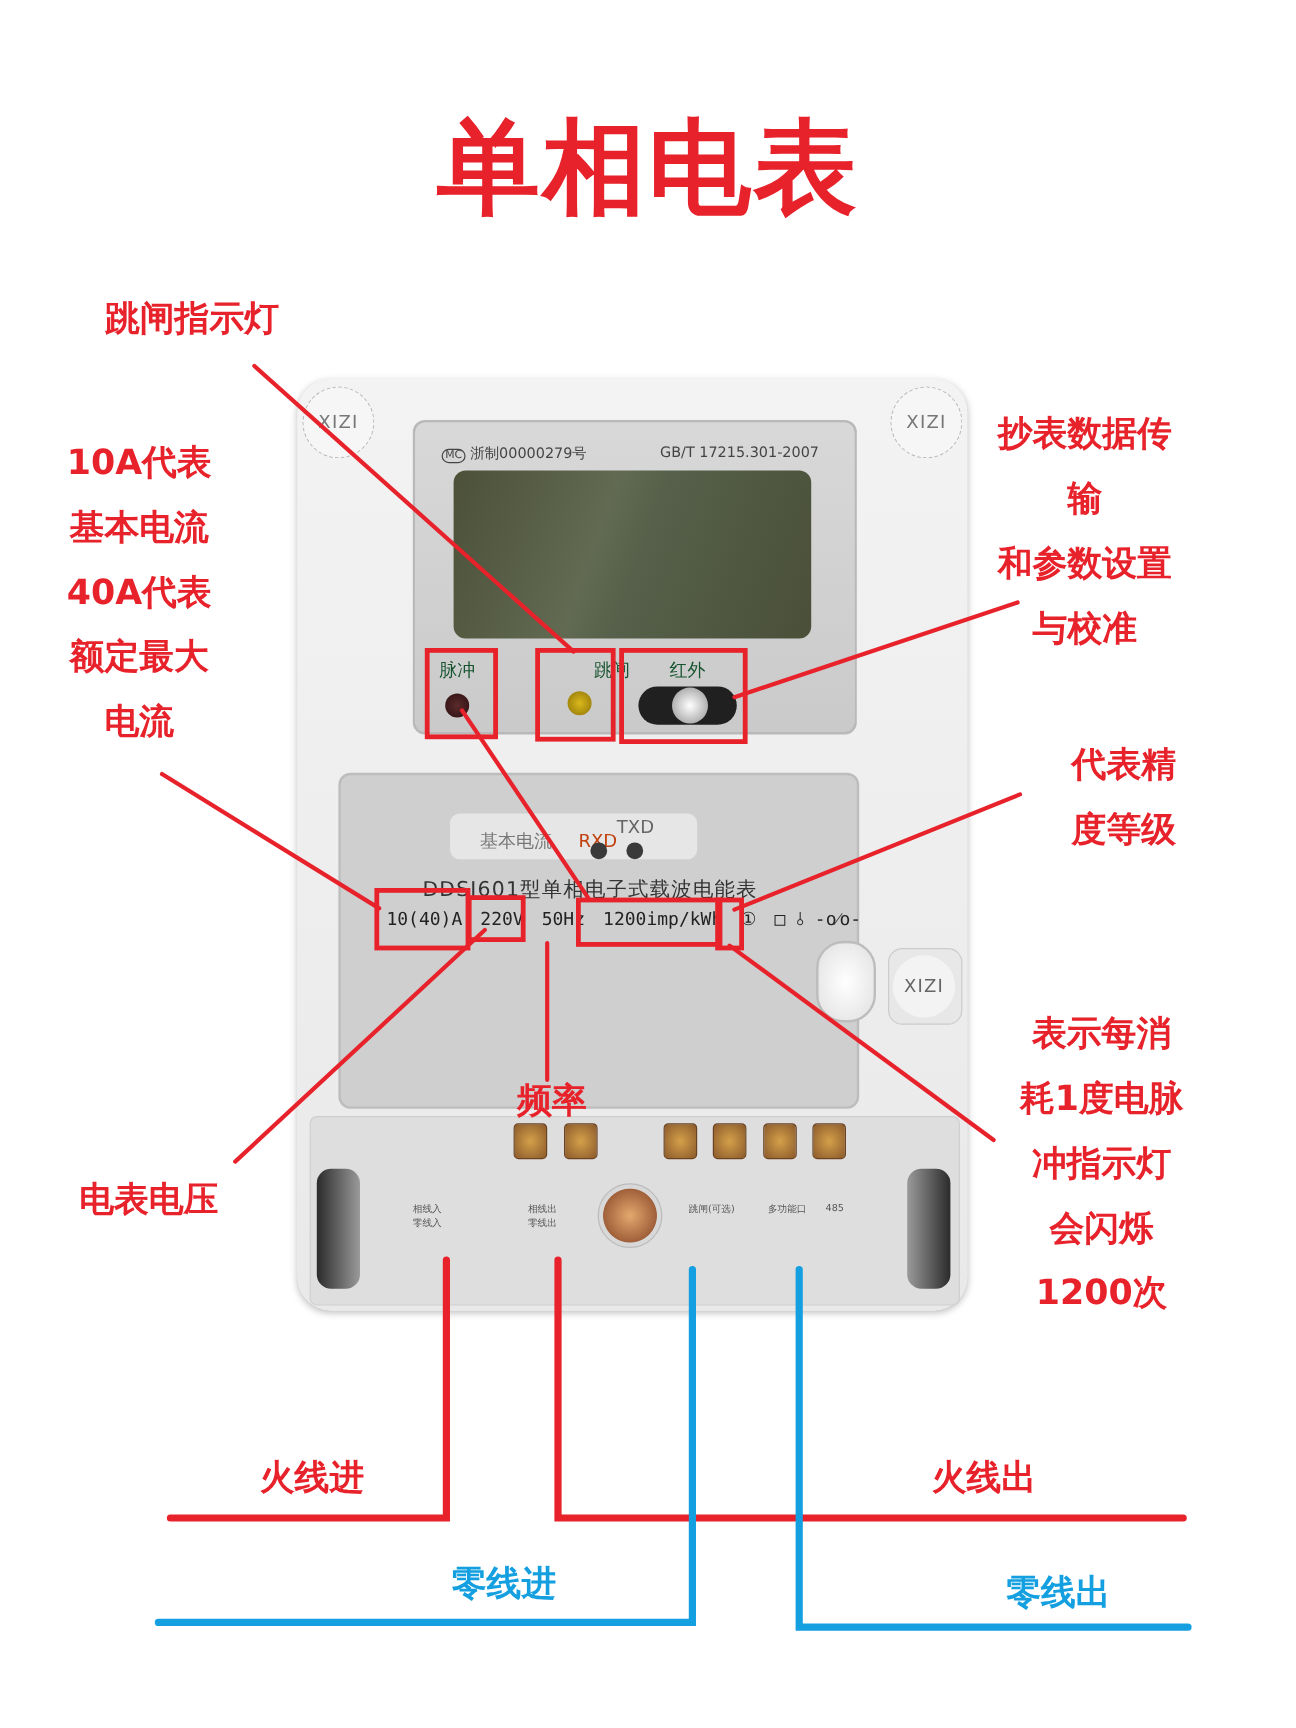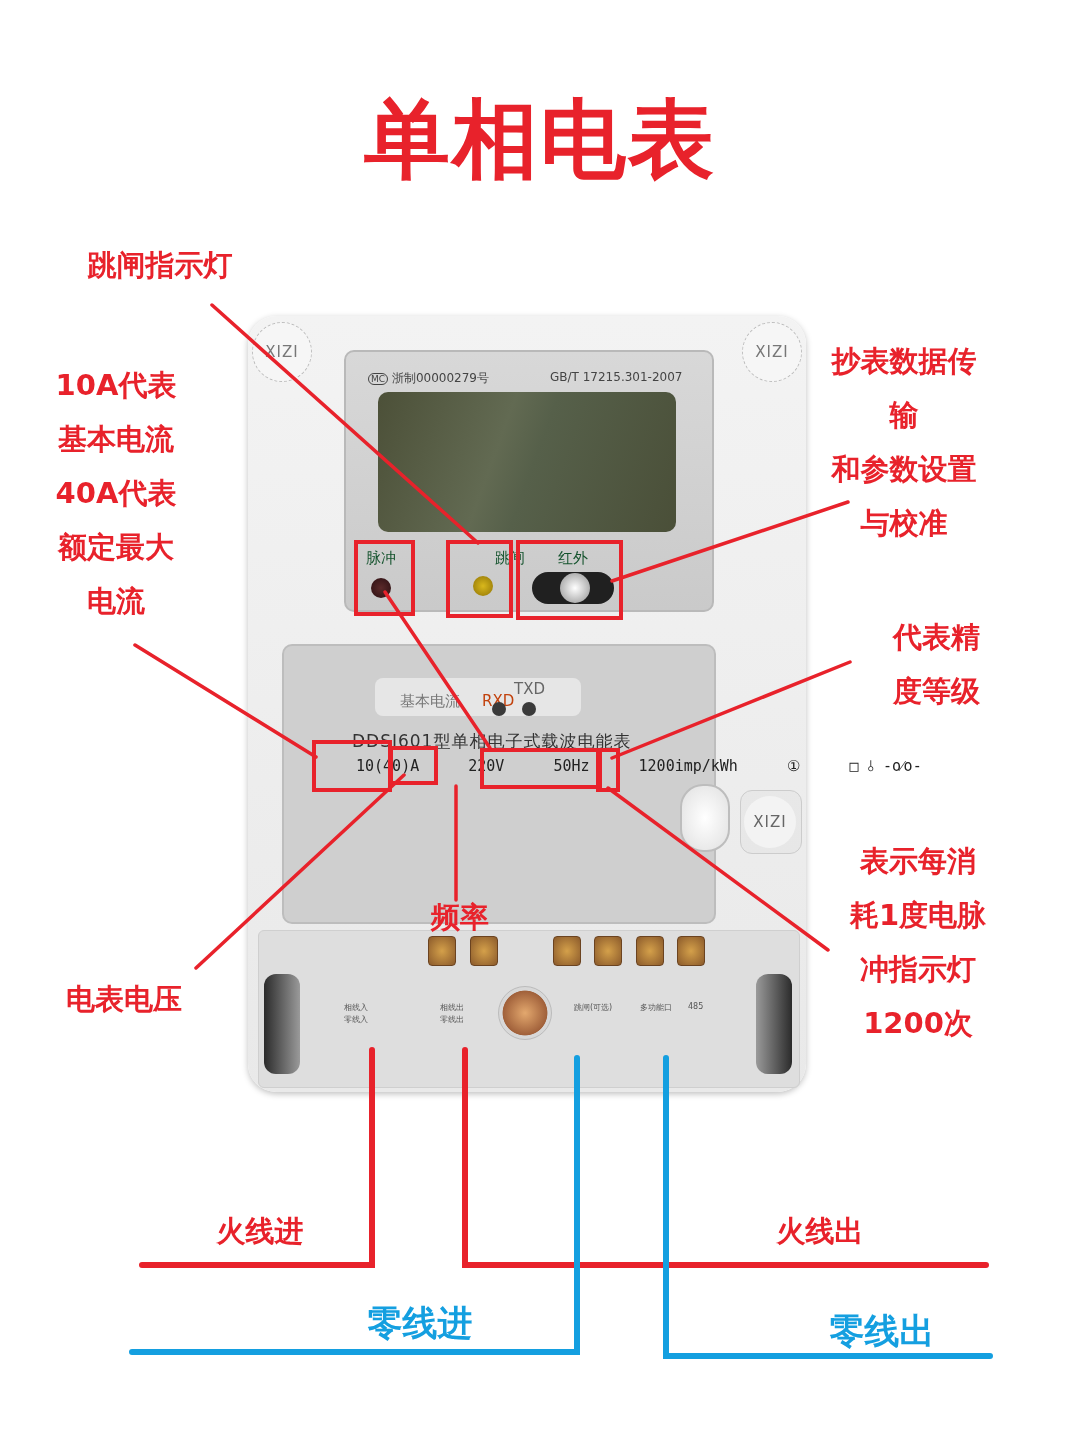--- a/index.html
+++ b/index.html
@@ -1,39 +1,39 @@
 <!DOCTYPE html>
 <html><head>
 <meta charset="utf-8">
 <style>
   html, body { margin: 0; padding: 0; }
   body { width: 1080px; height: 1440px; background: #ffffff; position: relative; overflow: hidden; font-family: "DejaVu Sans", sans-serif; }
   .abs { position: absolute; }
   .title { left: 0; width: 1080px; top: 82px; text-align: center; font-size: 86px; font-weight: bold; color: #e8222b; letter-spacing: 2px; }
   .label-red { color: #e8222b; font-weight: bold; font-size: 29px; text-align: center; line-height: 54px; }
-  .label-blue { color: #149fe0; font-weight: bold; font-size: 35px; text-align: center; }
+  .label-blue { color: #149fe0; font-weight: bold; font-size: 29px; text-align: center; }
 
   
   .meter { left: 248px; top: 316px; width: 558px; height: 776px; background: linear-gradient(#f3f3f3, #e9e9e9); border-radius: 28px; box-shadow: 0 2px 6px rgba(0,0,0,0.25); }
   .seal { width: 58px; height: 58px; border-radius: 50%; background: #f6f6f6; border: 1px dashed #bdbdbd; color: #777; font-size: 15px; text-align: center; line-height: 58px; letter-spacing: 1px; }
   .display-panel { left: 344px; top: 350px; width: 366px; height: 258px; background: linear-gradient(#d8d8d8, #cacaca); border-radius: 10px; border: 2px solid #b9b9b9; }
   .panel-text { font-size: 12px; color: #444; }
   .lcd { left: 378px; top: 392px; width: 298px; height: 140px; border-radius: 10px; background: linear-gradient(110deg, #4c5038 0%, #626a52 40%, #56604a 52%, #4a4f38 100%); }
   .ind-label { font-size: 15px; color: #14532d; }
   .led { width: 20px; height: 20px; border-radius: 50%; }
   .ir { left: 532px; top: 572px; width: 82px; height: 32px; background: #202020; border-radius: 16px; }
   .ir-lens { left: 560px; top: 573px; width: 30px; height: 30px; border-radius: 50%; background: radial-gradient(#ffffff, #bcbcbc 60%, #8f8f8f); }
 
   .cover { left: 282px; top: 644px; width: 430px; height: 276px; background: #cfcfcf; border-radius: 10px; border: 2px solid #bdbdbd; }
   .carrier-box { left: 375px; top: 678px; width: 206px; height: 38px; background: #e6e6e6; border-radius: 8px; }
   .carrier-text { font-size: 15px; color: #777; }
   .rxd-led { width: 14px; height: 14px; border-radius: 50%; background: #3a3a3a; }
   .model-text { left: 352px; top: 730px; font-size: 17px; color: #333; letter-spacing: 1px; }
   .spec-row { left: 322px; top: 757px; font-size: 15px; color: #222; font-family: "DejaVu Sans Mono", monospace; }
-  .spec-row span { margin-right: 6px; margin-left: 34px; }
+  .spec-row span { margin-right: 6px; }
   .button-oval { left: 680px; top: 784px; width: 46px; height: 64px; border-radius: 23px; background: radial-gradient(#ffffff, #e0e0e0); border: 2px solid #bdbdbd; }
   .side-seal { left: 740px; top: 790px; width: 60px; height: 62px; border-radius: 12px; background: rgba(230,230,230,0.8); border: 1px solid #cccccc; }
   .side-seal-inner { left: 744px; top: 796px; width: 52px; height: 52px; border-radius: 50%; background: #f3f3f3; color: #666; font-size: 15px; text-align: center; line-height: 52px; letter-spacing: 1px; }
 
   .terminal-box { left: 258px; top: 930px; width: 540px; height: 156px; background: rgba(220,220,220,0.85); border: 1px solid #cfcfcf; border-radius: 6px; }
   .terminal { width: 26px; height: 28px; background: radial-gradient(#d4a04a, #8b5a2b); border-radius: 4px; border: 1px solid #6b4320; }
   .center-screw { left: 498px; top: 986px; width: 52px; height: 52px; border-radius: 50%; background: radial-gradient(#e3a86e, #a0603a 60%, #d8d8d8 62%); border: 1px solid #bbbbbb; }
   .slot-dark { width: 36px; height: 100px; background: linear-gradient(90deg,#2b2b2b,#9a9a9a); border-radius: 12px; }
   .tiny { font-size: 8px; color: #555; }
   .overlay { left: 0; top: 0; }
@@ -121,20 +121,21 @@
 
 <div class="abs label-red" style="left:850px;top:610px;width:130px;text-align:right;">
   <div>代表精</div>
   <div>度等级</div>
 </div>
 
 <div class="abs label-red" style="left:838px;top:834px;width:160px;">
   <div>表示每消</div>
   <div>耗1度电脉</div>
   <div>冲指示灯</div>
+  <div>会闪烁</div>
   <div>1200次</div>
 </div>
 
 <div class="abs label-red" style="left:54px;top:972px;width:140px;">电表电压</div>
 <div class="abs label-red" style="left:420px;top:890px;width:80px;">频率</div>
 
 <div class="abs label-red" style="left:200px;top:1204px;width:120px;">火线进</div>
 <div class="abs label-red" style="left:760px;top:1204px;width:120px;">火线出</div>
 <div class="abs label-blue" style="left:360px;top:1300px;width:120px;">零线进</div>
 <div class="abs label-blue" style="left:822px;top:1308px;width:120px;">零线出</div>

